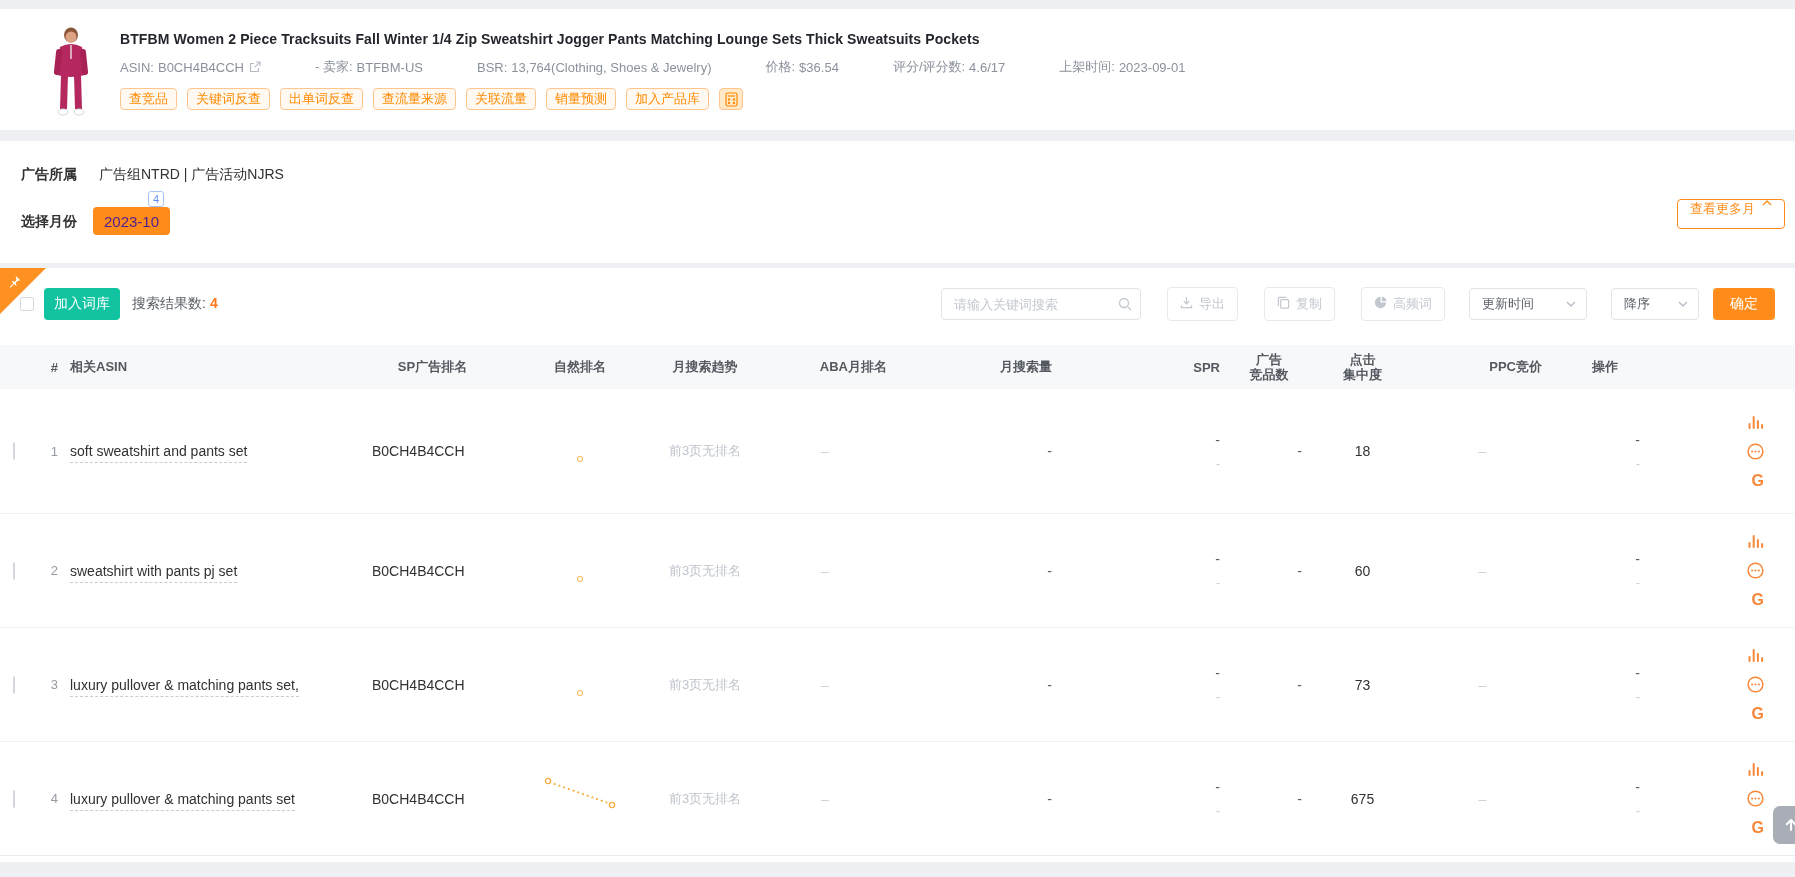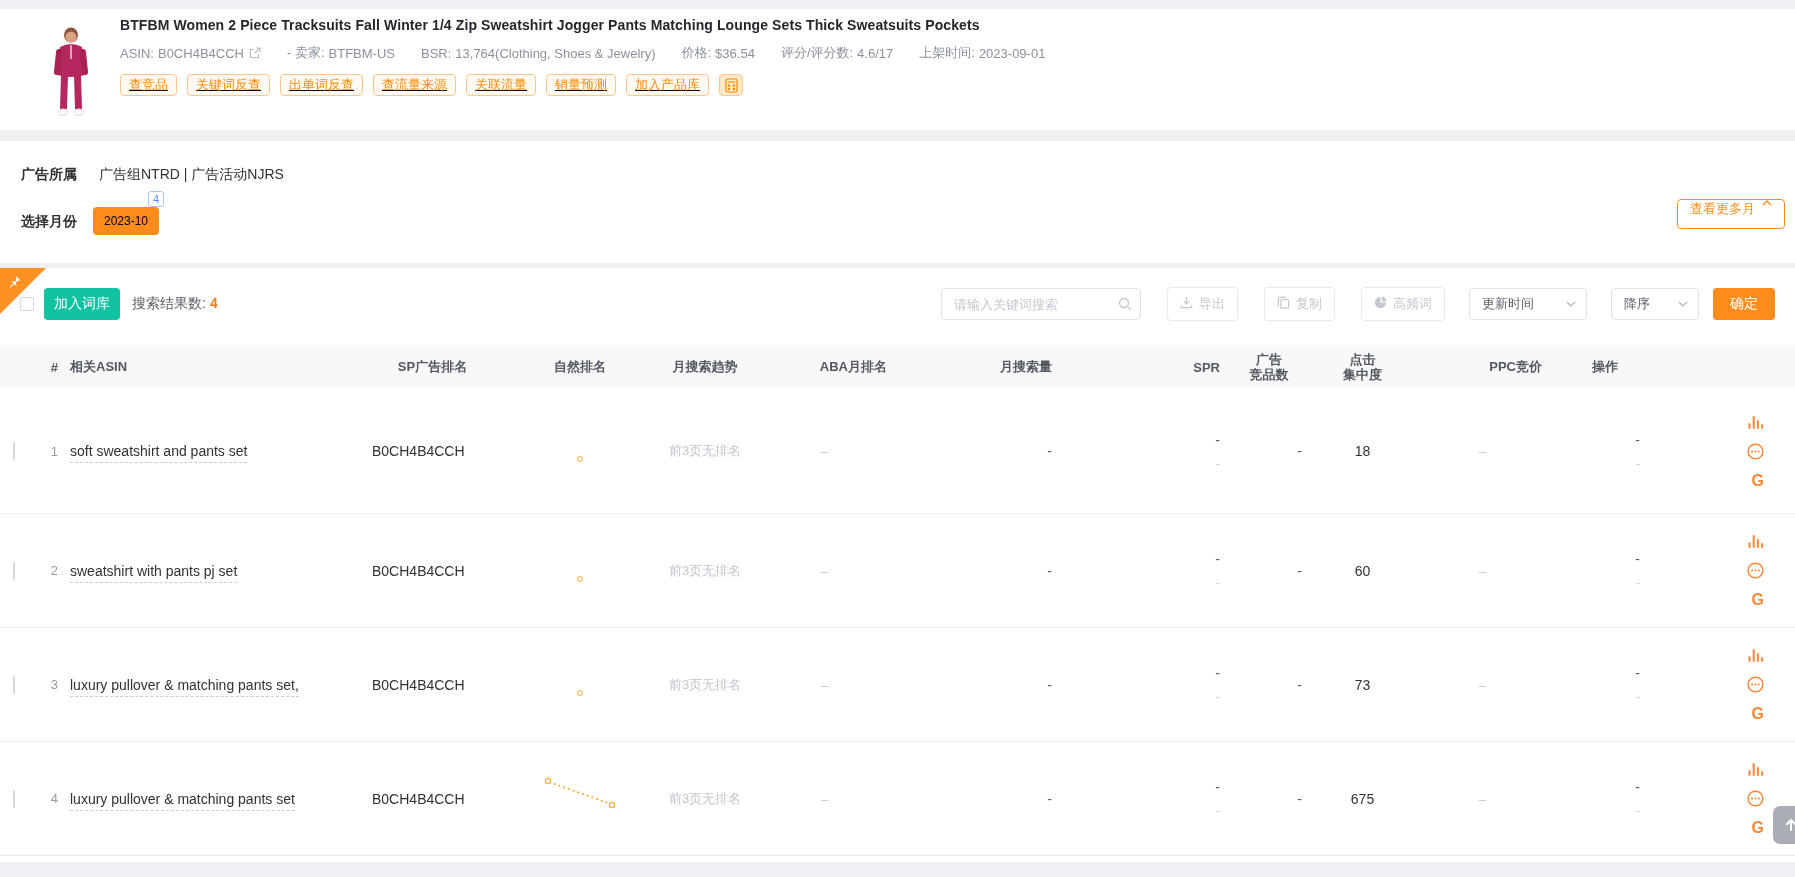--- a/index.html
+++ b/index.html
@@ -4,40 +4,40 @@
 <style>
   * { margin:0; padding:0; box-sizing:border-box; }
   html,body { width:1795px; height:877px; overflow:hidden; }
   body { font-family:"Liberation Sans","DejaVu Sans",sans-serif; background:#eef0f4; }
   .page { position:relative; width:1795px; height:877px; background:#eef0f4; }
   .card { position:absolute; left:0; right:0; background:#fff; }
 
   
   .product-card { top:9px; height:121px; }
   .thumb { position:absolute; left:40px; top:18px; width:62px; height:90px; cursor:pointer; }
-  .product-info { position:absolute; left:120px; top:8px; right:30px; }
+  .product-info { position:absolute; left:120px; top:22px; right:30px; }
   .p-title { font-size:14px; font-weight:700; color:#23262c; letter-spacing:.1px; }
-  .p-meta { margin-top:11px; font-size:13px; color:#8b919c; display:flex; align-items:center; }
+  .p-meta { margin-top:11px; font-size:13px; color:#8b919c; display:flex; align-items:center;gap:28px; }
   .p-meta .grp { display:flex; align-items:center; margin-right:26px; white-space:nowrap; }
   .p-meta .lab { margin-right:4px; }
   .ext-link { margin-left:5px; display:inline-flex; cursor:pointer; }
-  .p-tags { margin-top:12px; display:flex; align-items:center; gap:10px;text-decoration:underline; }
+  .p-tags { margin-top:12px; display:flex; align-items:center; gap:10px; }
   .tag { height:22px; line-height:20px; padding:0 8px; border:1px solid #ffc58d; border-radius:4px;
          background:#fff9f2; color:#ff8a00; font-size:13px; cursor:pointer; white-space:nowrap; }
   .tag-calc { height:22px; width:24px; display:flex; align-items:center; justify-content:center;
          border:1px solid #ffc58d; border-radius:4px; background:#ffe9c9; cursor:pointer; }
 
   
   .ad-card { top:141px; height:122px; }
   .ad-row { position:absolute; left:21px; top:25px; display:flex; align-items:center; font-size:14px; }
   .ad-label { font-weight:700; color:#303133; }
   .ad-value { margin-left:22px; color:#303133; }
   .month-label { position:absolute; left:21px; top:72px; font-size:14px; font-weight:700; color:#303133; }
   .month-btn { position:absolute; left:93px; top:66px; height:28px; padding:0 11px; background:#ff8c1a;
-         color:#000000; font-size:12px; border:none; border-radius:4px; cursor:pointer; }
+         color:#4c1d95; font-size:15px; border:none; border-radius:4px; cursor:pointer; }
   .month-badge { position:absolute; left:148px; top:50px; background:#fff; border:1px solid #a9c4fb;
          color:#5d8bf7; font-size:11px; line-height:14px; padding:0 4px; border-radius:3px; }
   .more-months { position:absolute; left:1677px; top:58px; height:30px; padding:0 12px; background:#fff;
          border:1px solid #ff8c1a; border-radius:4px; color:#ff8c1a; font-size:13px;
          display:flex; gap:7px; cursor:pointer; }
 
   
   .table-card { top:268px; height:594px; }
   .ribbon { position:absolute; top:0; left:0; width:0; height:0;
             border-top:46px solid #ff9123; border-right:46px solid transparent; }

